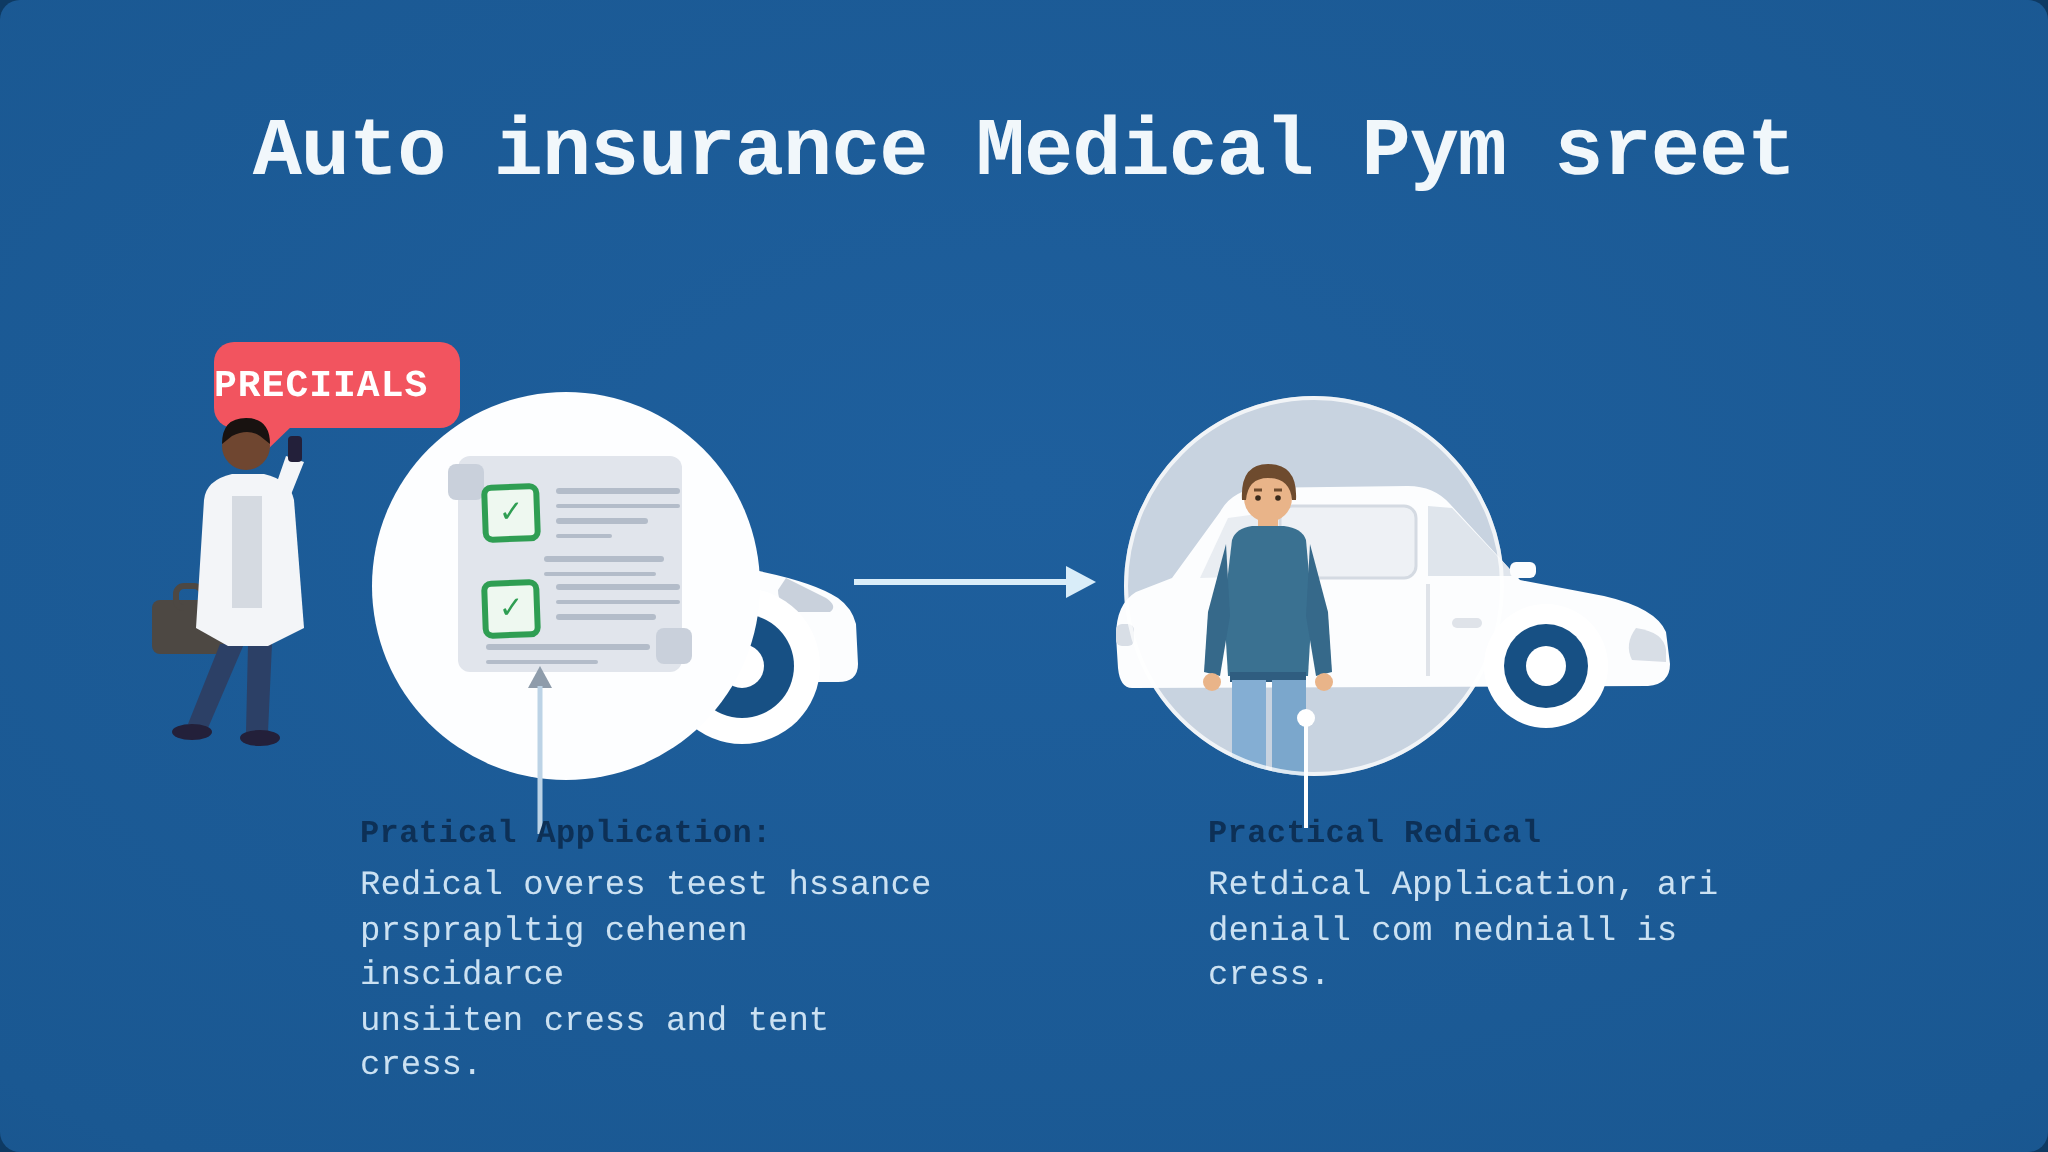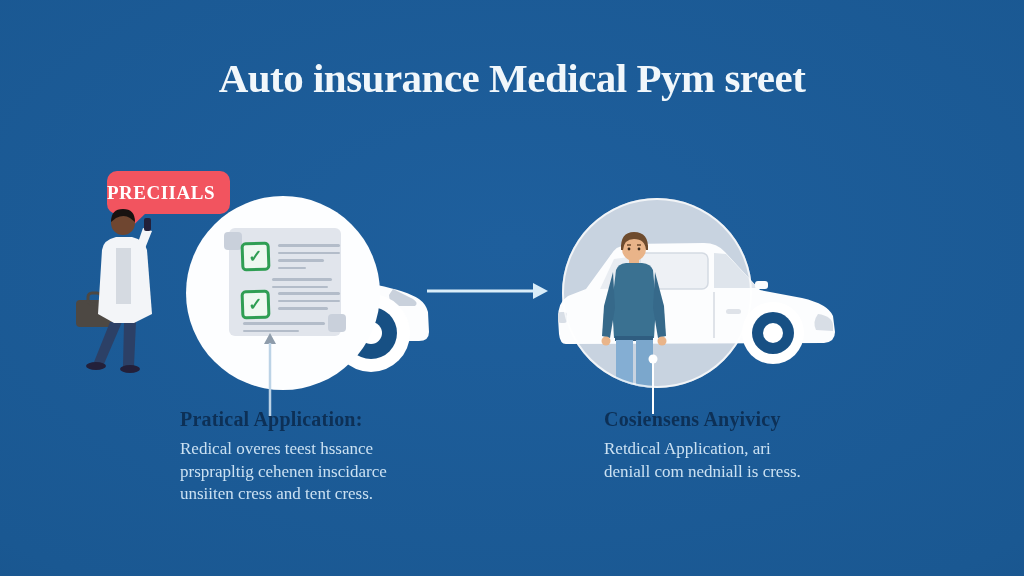--- a/index.html
+++ b/index.html
@@ -1,19 +1,20 @@
 <!DOCTYPE html>
 <html><head>
 <meta charset="utf-8">
 <style>
   html,body{margin:0;padding:0;background:#0e3a63;}
   .canvas{
     position:relative;width:1024px;height:576px;overflow:hidden;
-    font-family:Liberation Serif, serif;
+    font-family:Liberation Mono, monospace;
     background:radial-gradient(130% 130% at 50% 42%, #1e5f9d 0%, #1a5892 55%, #14497c 100%);
+    border-radius:10px;
   }
 
   
   .title{
     position:absolute;top:54px;left:0;width:100%;margin:0;text-align:center;
     font-size:41px;font-weight:700;letter-spacing:-0.5px;color:#f1f7fb;
   }
 
   
   .bubble{
@@ -65,21 +66,21 @@
   .circle-rim{
     position:absolute;left:562px;top:198px;width:190px;height:190px;border-radius:50%;
     border:2px solid rgba(255,255,255,0.75);box-sizing:border-box;z-index:4;background:transparent;
   }
   .connector-right{position:absolute;left:645px;top:352px;z-index:5;}
 
   
   .text-block{position:absolute;width:300px;z-index:5;}
   .tb-left{left:180px;top:408px;}
   .tb-right{left:604px;top:408px;}
-  .text-block h3{margin:0 0 7px 0;font-size:20px;font-weight:700;color:#0d3056;letter-spacing:0.2px;}
+  .text-block h3{margin:0 0 7px 0;font-size:16px;font-weight:700;color:#0d3056;letter-spacing:0.2px;}
   .text-block .bline{font-size:17px;line-height:22.5px;color:#cbe1f2;font-weight:400;}
 
   
   .doctor{position:absolute;left:66px;top:196px;z-index:2;}
 </style>
 </head>
 <body>
 
 <div class="canvas">
 
@@ -206,18 +207,18 @@
   </svg>
 
   <div class="text-block tb-left">
     <h3>Pratical Application:</h3>
     <div class="bline">Redical overes teest hssance</div>
     <div class="bline">prsprapltig cehenen inscidarce</div>
     <div class="bline">unsiiten cress and tent cress.</div>
   </div>
 
   <div class="text-block tb-right">
-    <h3>Cosiensens Anyivicy</h3>
+    <h3>Practical Redical</h3>
     <div class="bline">Retdical Application, ari</div>
     <div class="bline">deniall com nedniall is cress.</div>
   </div>
 
 </div>
 
 </body></html>

